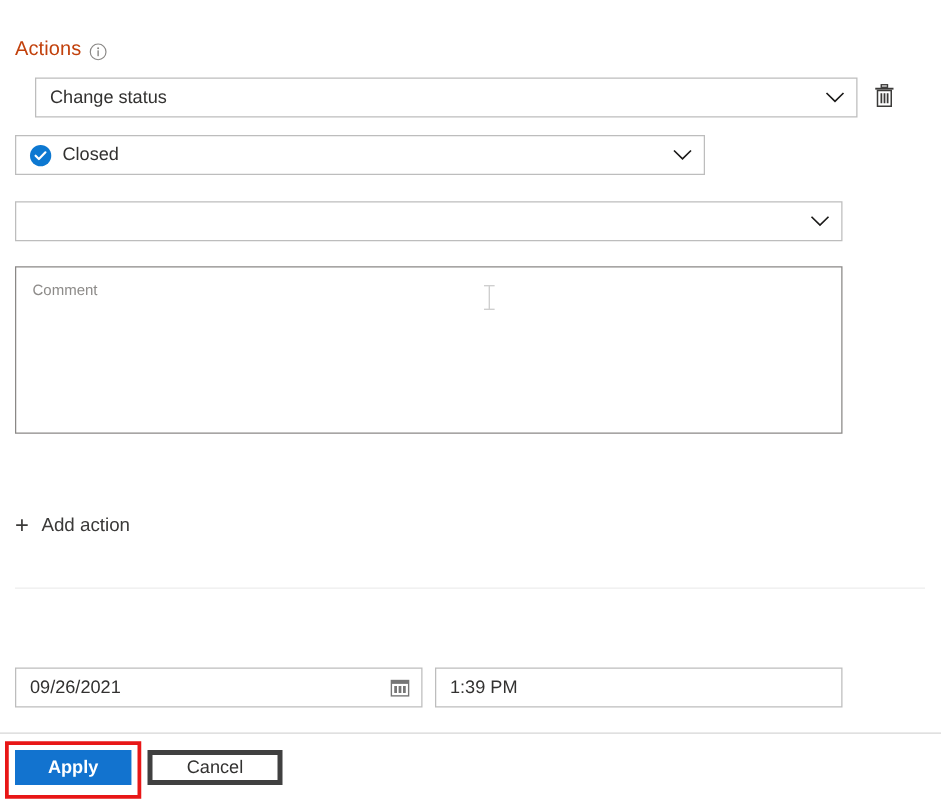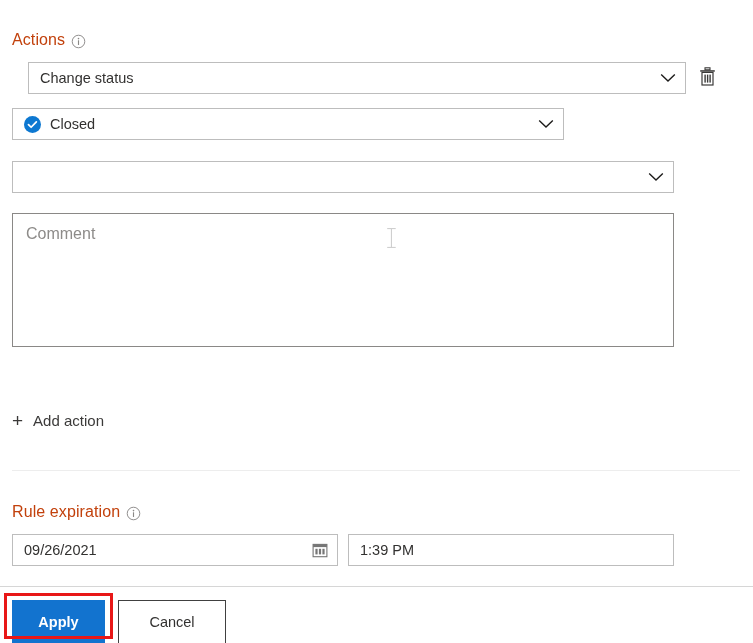--- a/index.html
+++ b/index.html
@@ -57,21 +57,21 @@
   }
 
   
   .comment-box {
     border: 1px solid #8a8886;
     background: #fff;
     position: relative;
   }
   .comment-placeholder {
     position: absolute; left: 13px; top: 11px;
-    font-size: 16px; color: #8d8b89;
+    font-size: 12px; color: #8d8b89;
   }
   .text-caret {
     position: absolute;
     color: #cfcfcf;
     font-size: 15px;
     line-height: 1;
   }
 
   
   .add-action {
@@ -93,34 +93,34 @@
     padding: 0 11px;
     font-size: 14.5px; color: #323130;
   }
   .tfield .cal {
     position: absolute; right: 9px; top: 50%; transform: translateY(-50%);
     display:flex; align-items:center;
   }
 
   
   .btn {
-    height: 44px;
+    height: 28px;
     font-family: inherit;
     font-size: 14.5px;
     display: inline-flex; align-items: center; justify-content: center;
     cursor: pointer;
     padding: 0 14px;
     text-align: center;
   }
   .btn-primary {
     background: #1273cf; color: #fff; border: 1px solid #1273cf;
     font-weight: 700;
   }
   .btn-secondary {
-    background: #fff; color: #323130; border: 1px solid #404040;
+    background: #fff; color: #323130; border: 4px solid #404040;
   }
   .highlight-ring {
     position: absolute;
     border: 3px solid #e81717;
     pointer-events: none;
   }
 </style>
 </head>
 <body>
 
@@ -195,32 +195,20 @@
     </span>
   </div>
 
   <button class="add-action" style="position:absolute; left:12px; top:411px;">
     <span class="plus-glyph">+</span>
     <span>Add action</span>
   </button>
 
   <div class="divider" style="position:absolute; left:12px; top:470px; width:728px;"></div>
 
-  <div style="position:absolute; left:12px; top:503px;">
-    <div class="section-label">
-      <span>Rule expiration</span>
-      <span class="info-icon">
-        <svg width="15" height="15" viewBox="0 0 16 16" aria-hidden="true">
-          <circle cx="8" cy="8" r="6.7" fill="none" stroke="#8a8886" stroke-width="1"></circle>
-          <circle cx="8" cy="4.9" r="0.85" fill="#8a8886"></circle>
-          <rect x="7.4" y="6.7" width="1.2" height="5" fill="#8a8886"></rect>
-        </svg>
-      </span>
-    </div>
-  </div>
 
   <div class="tfield" style="position:absolute; left:12px; top:534px; width:326px;">
     <span>09/26/2021</span>
     <span class="cal">
       <svg width="16" height="16" viewBox="0 0 16 16" aria-hidden="true">
         <rect x="1.1" y="2.4" width="13.8" height="12.3" fill="none" stroke="#767676" stroke-width="1.1"></rect>
         <rect x="1.1" y="2.4" width="13.8" height="2.7" fill="#767676"></rect>
         <rect x="3.4" y="6.8" width="2.2" height="5.6" fill="#767676"></rect>
         <rect x="6.9" y="6.8" width="2.2" height="5.6" fill="#767676"></rect>
         <rect x="10.4" y="6.8" width="2.2" height="5.6" fill="#767676"></rect>

